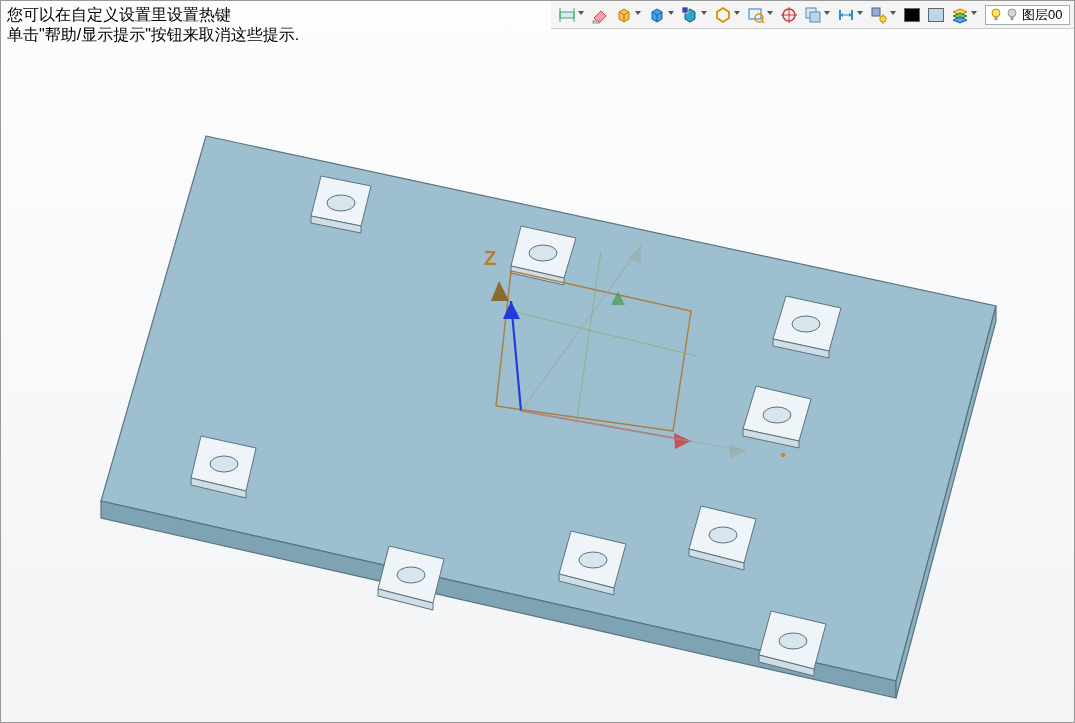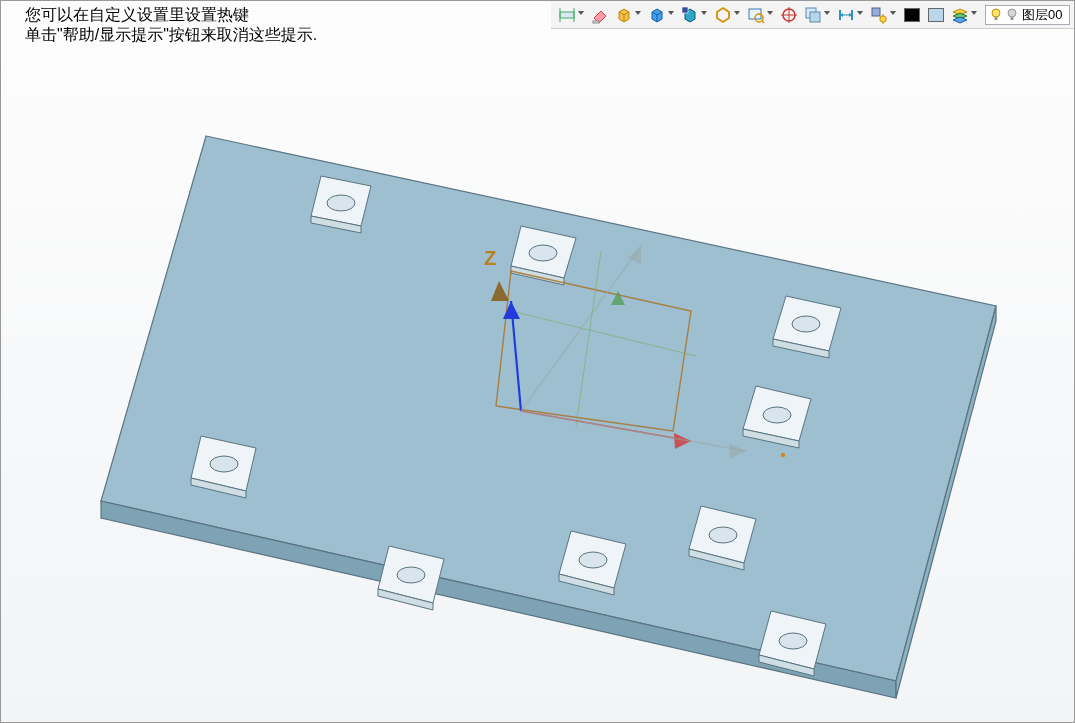--- a/index.html
+++ b/index.html
@@ -4,21 +4,21 @@
 <style>
   *{box-sizing:border-box;margin:0;padding:0;}
   body{width:1075px;height:723px;font-family:"Microsoft YaHei",Arial,sans-serif;font-size:13px;background:#fcfcfc;position:relative;overflow:hidden;border:1px solid #999;}
   .toolbar{position:absolute;top:0;right:0;height:28px;display:flex;align-items:center;gap:0;background:#f4f4f4;border-bottom:1px solid #ccc;padding:0 4px;z-index:20;}
   .tb-btn{display:flex;align-items:center;justify-content:center;min-width:24px;height:22px;padding:0 2px;cursor:pointer;border:1px solid transparent;}
   .tb-dd{display:flex;align-items:center;cursor:pointer;border:1px solid transparent;height:22px;padding:0 2px;}
   .dd-arrow{width:7px;height:7px;margin-left:2px;}
   .dd-arrow::before{content:"";display:block;width:0;height:0;border-left:3.5px solid transparent;border-right:3.5px solid transparent;border-top:4px solid #555;}
   .swatch{width:16px;height:14px;border:1px solid #666;}
   .layer-field{display:flex;align-items:center;height:20px;border:1px solid #a5acb5;background:#fff;margin-left:4px;padding:0 4px;gap:4px;min-width:85px;}
-  .hint{position:absolute;top:4px;left:24px;z-index:15;font-size:16px;line-height:20px;color:#000;}
+  .hint{position:absolute;top:4px;left:6px;z-index:15;font-size:16px;line-height:20px;color:#000;}
   .viewport{position:absolute;top:0;left:0;right:0;bottom:0;background:linear-gradient(#fdfdfd,#f2f4f6);}
   svg.icon{width:18px;height:18px;}
 </style>
 </head>
 <body>
 
 <div class="viewport">
   <svg width="1075" height="723" viewBox="0 0 1075 723">
 
     <polygon points="205,135 995,305 895,680 100,500" fill="#9ebfd0" stroke="#5a7480" stroke-width="1.2"></polygon>

